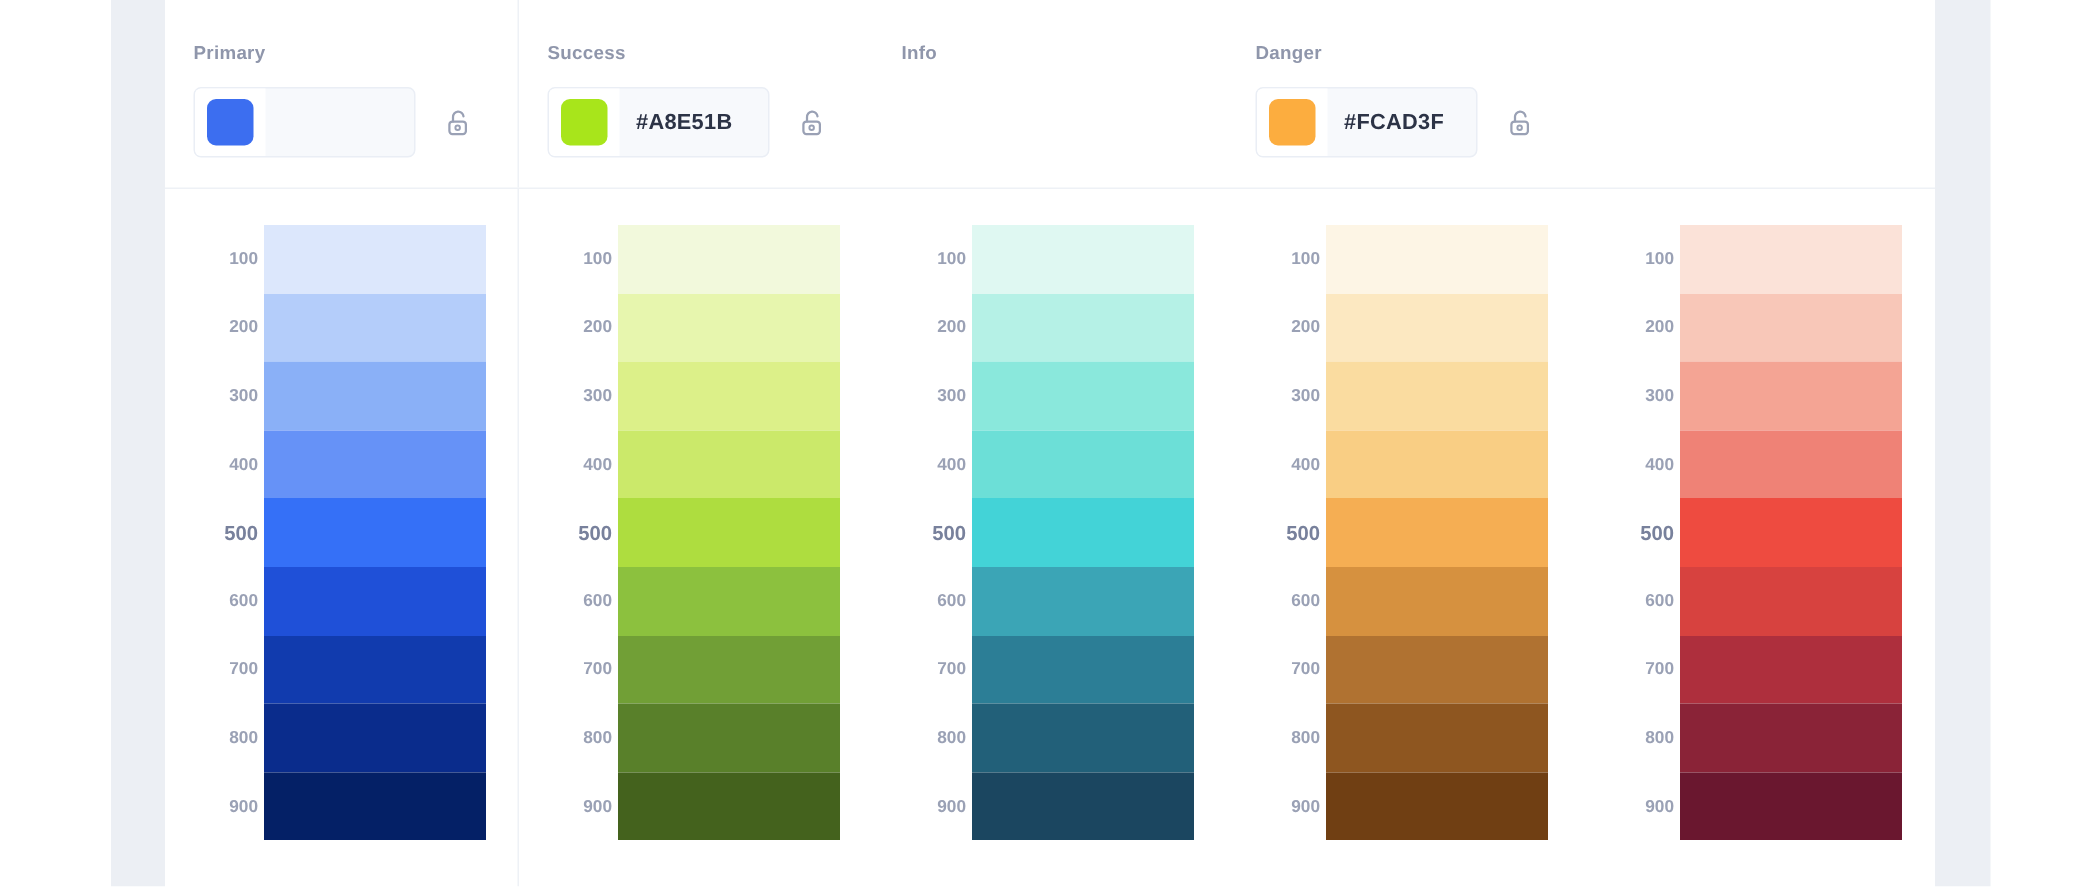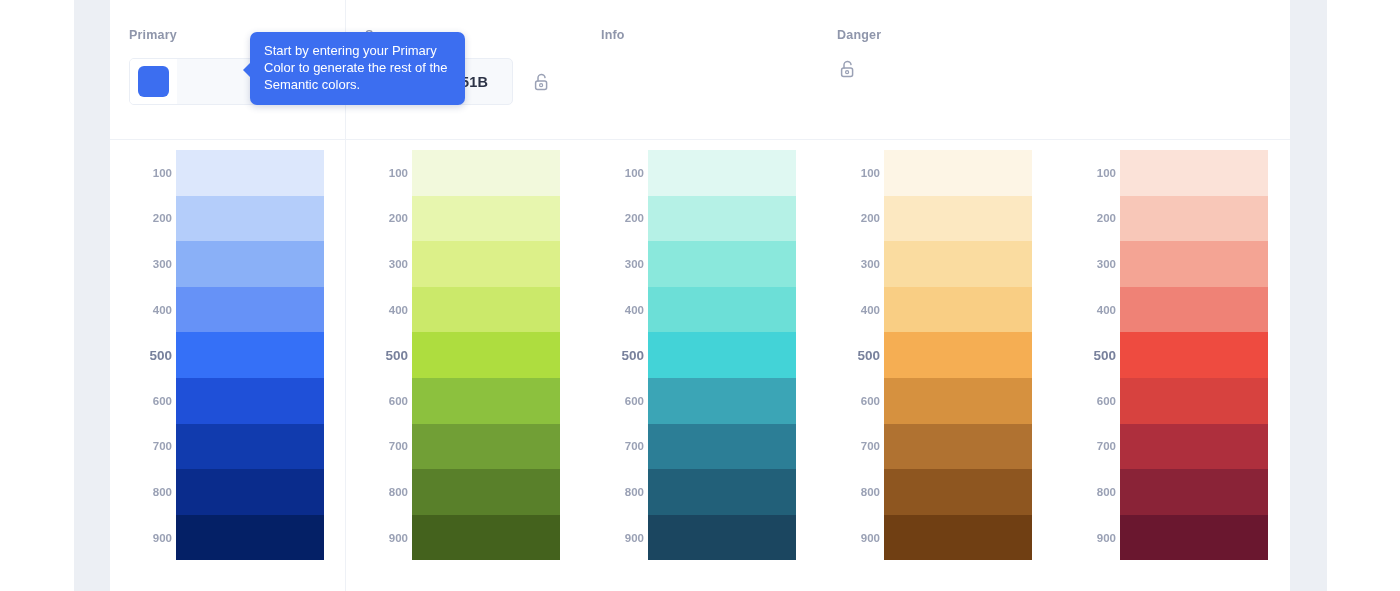--- a/index.html
+++ b/index.html
@@ -33,21 +33,21 @@
     width: 1180px;
     height: 591px;
     background: #ffffff;
   }
 
   
   .header-row {
     position: absolute;
     left: 0; top: 0;
     width: 1180px;
-    height: 140px;
+    height: 126px;
     border-bottom: 1px solid #eef1f6;
     display: flex;
   }
   .header-col {
     position: relative;
     width: 236px;
     padding: 28px 0 0 19px;
   }
   .header-col.divided { border-right: 1px solid #eef1f6; }
 
@@ -219,20 +219,26 @@
               </svg>
             </div>
           </div>
         </div>
         <div class="header-col">
           <div class="col-title">Info</div>
         </div>
         <div class="header-col">
           <div class="col-title">Danger</div>
           <div class="color-field-wrap">
+            <div class="color-field">
+              <div class="swatch-chip-holder">
+                <div class="swatch-chip" style="background: rgb(252, 173, 63);"></div>
+              </div>
+              <div class="hex-value">#FCAD3F</div>
+            </div>
             <div class="lock-btn">
               <svg width="15" height="18" viewBox="0 0 15 18" fill="none">
                 <path d="M4 8V5.2A3.5 3.5 0 0 1 11 4.6" stroke="#9aa1b5" stroke-width="1.5" stroke-linecap="round" fill="none"></path>
                 <rect x="1.6" y="8" width="11" height="8.4" rx="2" stroke="#9aa1b5" stroke-width="1.5" fill="none"></rect>
                 <circle cx="7.1" cy="12.2" r="1.5" stroke="#9aa1b5" stroke-width="1.3" fill="none"></circle>
               </svg>
             </div>
           </div>
         </div>
       </div>
@@ -353,19 +359,15 @@
             <div class="shade-bar" style="background: rgb(239, 130, 118);"></div>
             <div class="shade-bar" style="background: rgb(238, 75, 64);"></div>
             <div class="shade-bar" style="background: rgb(215, 66, 63);"></div>
             <div class="shade-bar" style="background: rgb(174, 47, 61);"></div>
             <div class="shade-bar" style="background: rgb(138, 35, 55);"></div>
             <div class="shade-bar" style="background: rgb(106, 23, 47);"></div>
           </div>
         </div>
       </div>
 
-    <div class="tooltip">
-      <div class="tooltip-arrow"></div>
-      <span>Start by entering your Primary Color to generate the rest of the Semantic colors.</span>
-    </div>
 
   </div>
 </div>
 
 </body></html>

